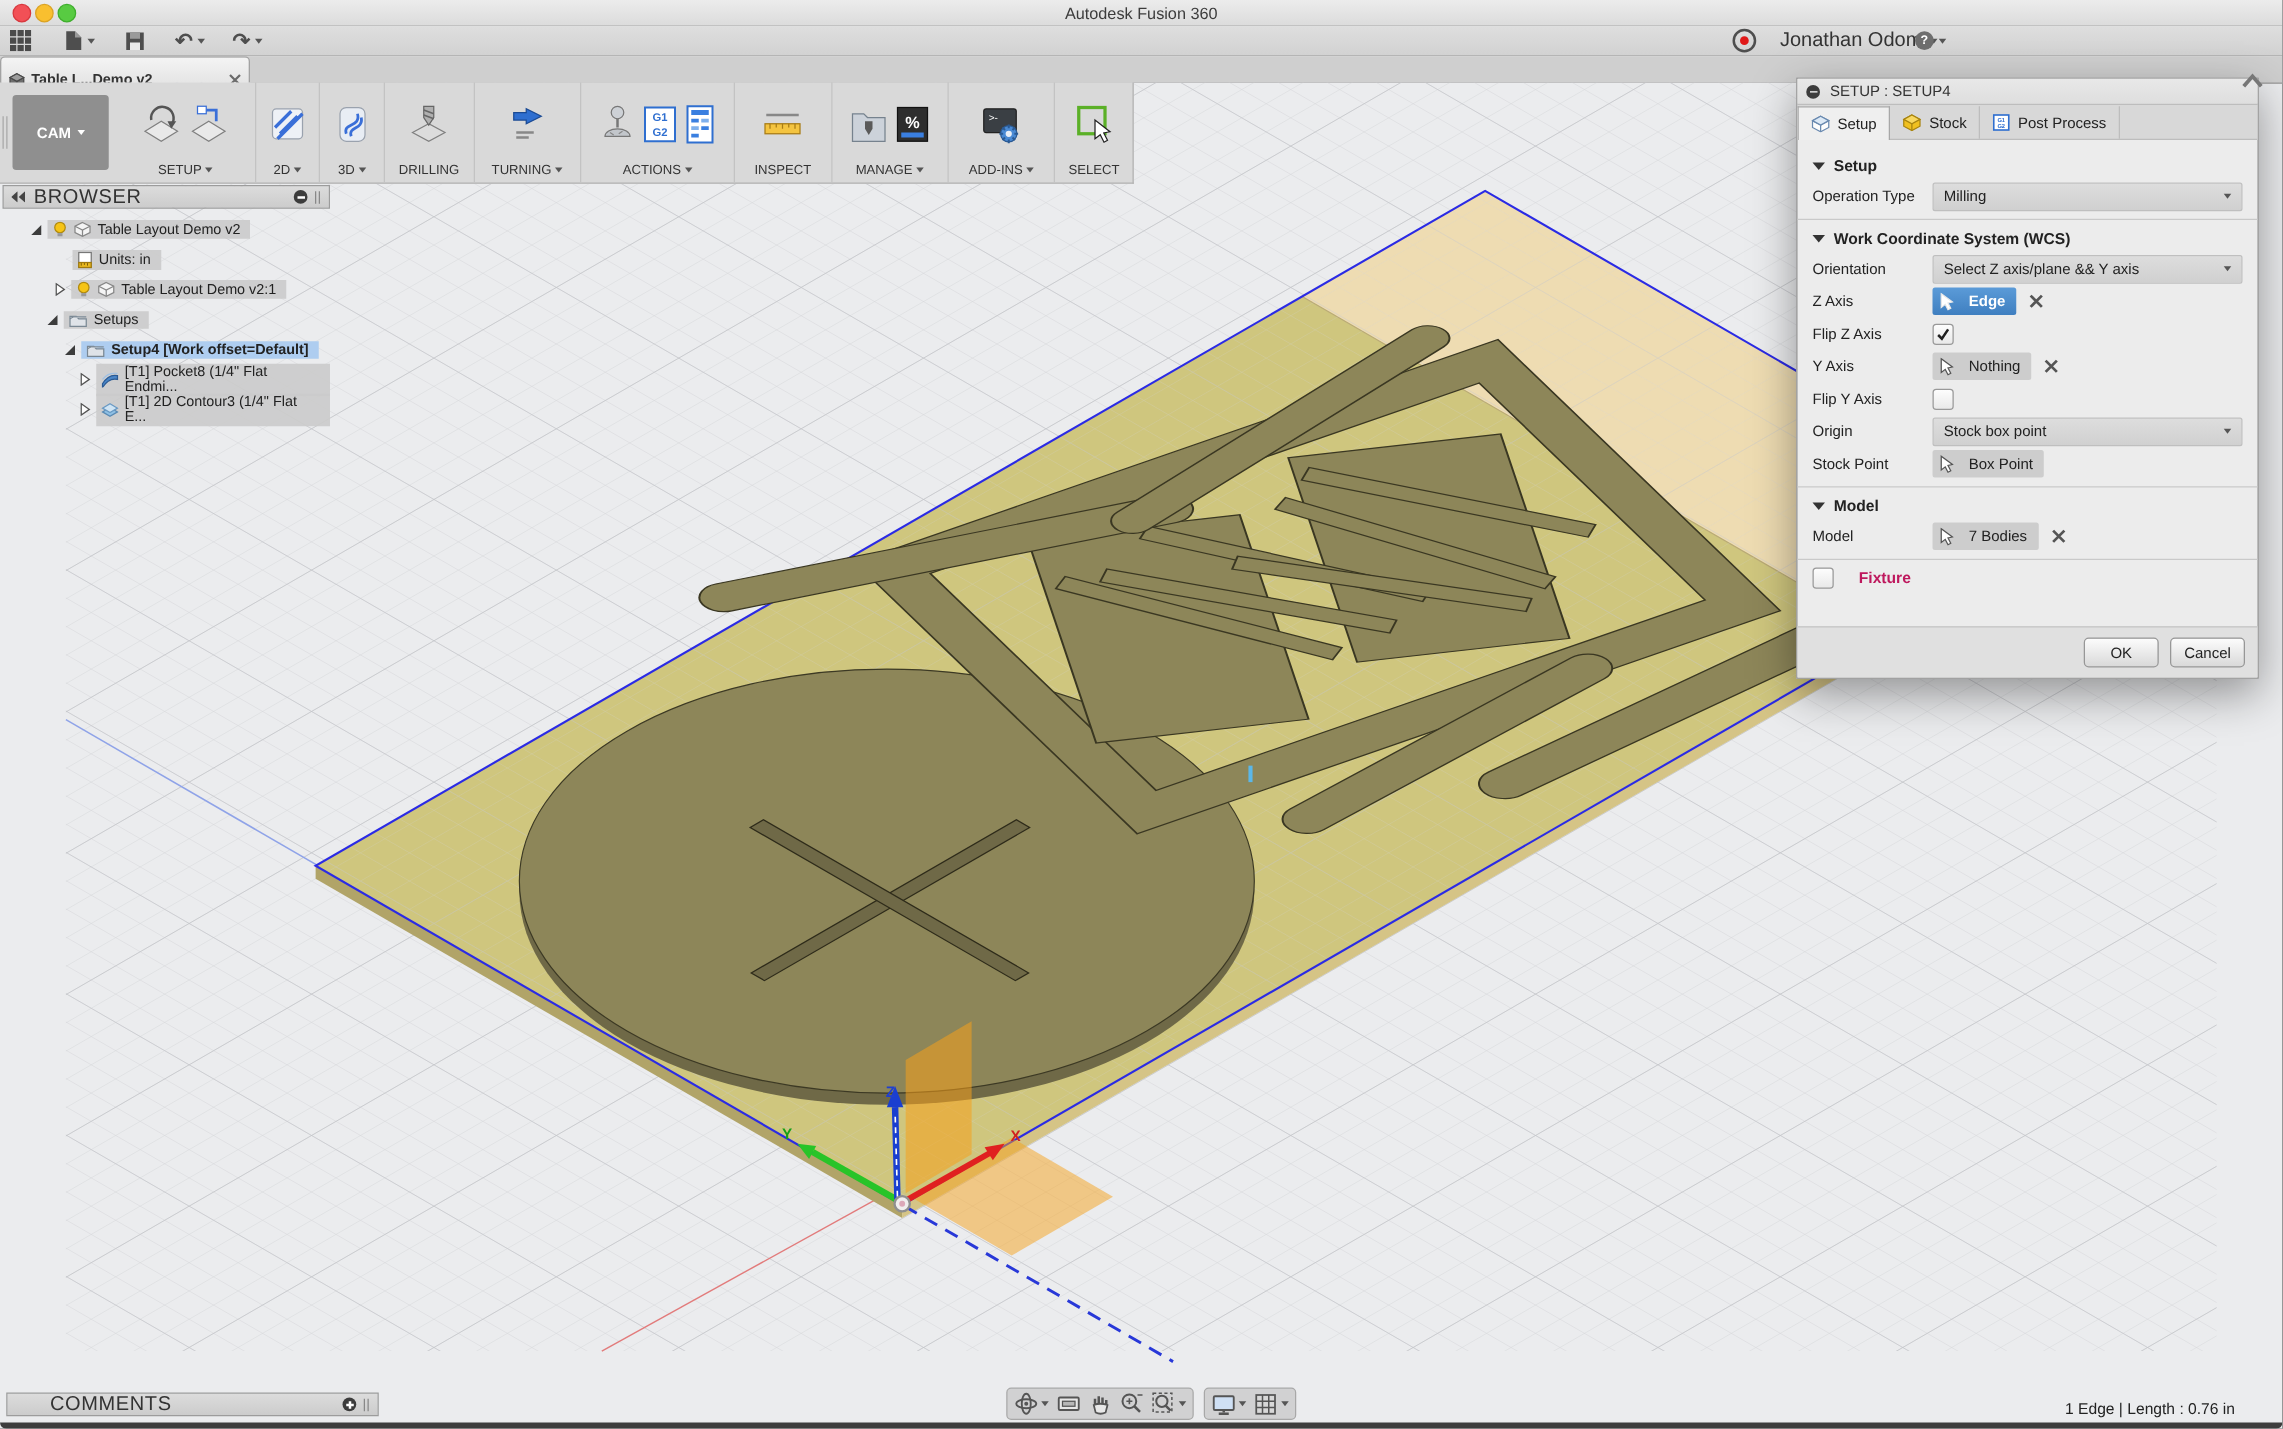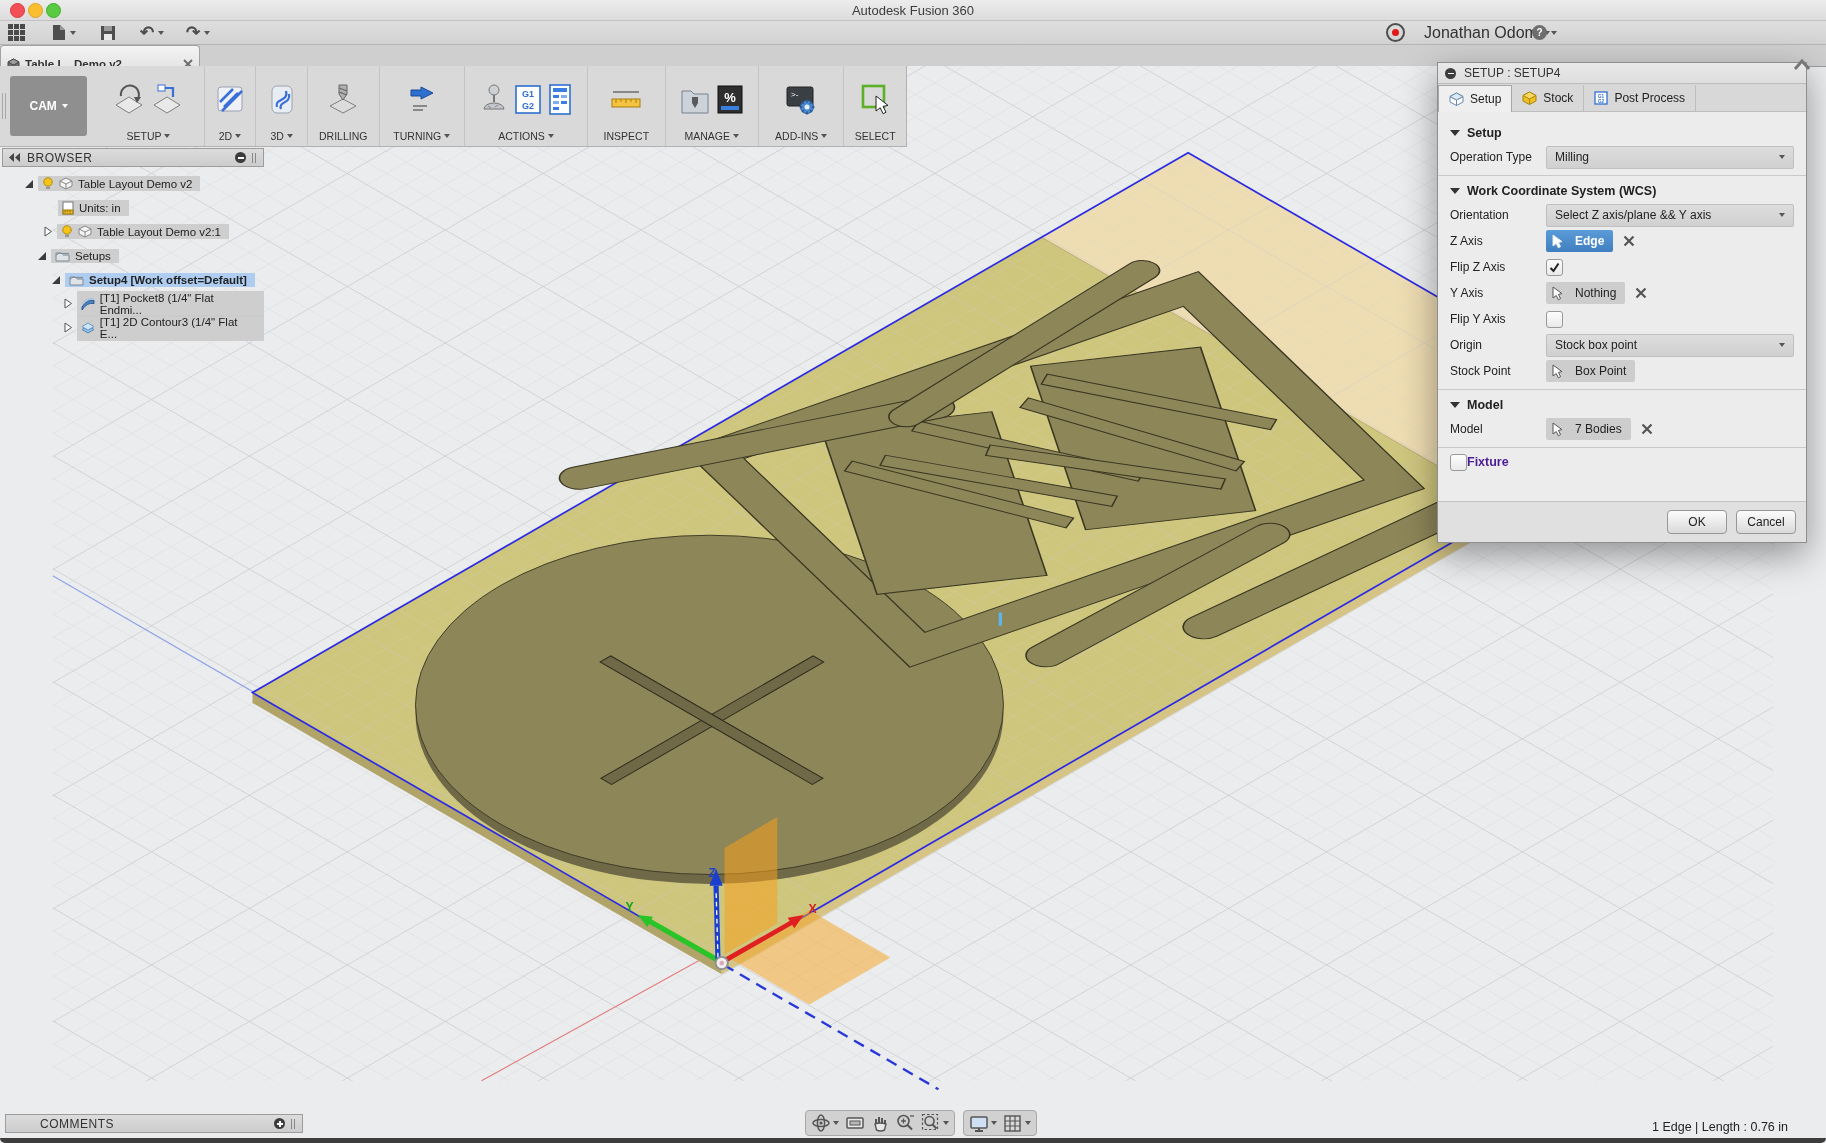--- a/index.html
+++ b/index.html
@@ -43,21 +43,21 @@
     display:flex;align-items:center;justify-content:center;gap:5px;
     color:#fff;font-size:12px;font-weight:bold;}
   .rgroup{display:flex;flex-direction:column;align-items:center;justify-content:flex-start;
     border-right:1px solid #c3c3c3;padding:6px 4px 2px 4px;box-sizing:border-box;}
   .rgroup .icons{flex:1;display:flex;align-items:center;gap:4px;}
   .rgroup .glabel{height:16px;display:flex;align-items:center;gap:3px;
     font-size:10.5px;color:#333;white-space:nowrap;}
   
   .panel-hd{height:19px;background:linear-gradient(#dcdcdc,#cccccc);
     border:1px solid #9c9c9c;display:flex;align-items:center;padding:0 6px;box-sizing:border-box;}
-  .panel-hd .t{font-size:12px;color:#333;letter-spacing:.5px;margin-left:6px;flex:1;}
+  .panel-hd .t{font-size:16px;color:#333;letter-spacing:.5px;margin-left:6px;flex:1;}
   .circle-btn{width:11px;height:11px;border-radius:50%;background:#3c3c3c;position:relative;}
   .circle-btn:before{content:"";position:absolute;left:2.5px;top:5px;width:6px;height:1.5px;background:#fff;}
   .circle-btn.plus:after{content:"";position:absolute;left:5px;top:2.5px;width:1.5px;height:6px;background:#fff;}
   .grip2{display:flex;margin-left:5px;}
   .grip2 i{display:block;width:1px;height:10px;background:#888;margin:0 1px;}
   .tree-row{position:absolute;display:flex;align-items:center;height:19px;}
   .chip{display:flex;align-items:center;gap:5px;background:rgba(203,203,203,.9);
     padding:1px 8px 1px 4px;font-size:11.5px;color:#222;}
   .chip.sel{background:#aecdf0;font-weight:bold;}
   .exp{width:11px;height:11px;margin-right:4px;flex:none;}
@@ -98,21 +98,21 @@
   .vchip.gray{background:#cdcdcd;color:#222;}
   .xclear{margin-left:10px;}
   .cbox{width:15px;height:15px;border:1px solid #999;border-radius:3px;
     background:linear-gradient(#fdfdfd,#e9e9e9);display:flex;align-items:center;justify-content:center;}
   .divline{height:1px;background:#c9c9c9;margin:7px -12px 3px -12px;}
   .dlg-ft{height:40px;background:#e0e0e0;border-top:1px solid #c3c3c3;flex:none;
     display:flex;align-items:center;justify-content:flex-end;gap:9px;padding:0 10px;text-align:center;}
   .btn{min-width:58px;height:22px;background:linear-gradient(#fcfcfc,#d9d9d9);
     border:1px solid #979797;border-radius:4px;font-size:12px;color:#222;
     display:flex;align-items:center;justify-content:center;}
-  .fix-lbl{font-size:12.5px;font-weight:bold;color:#4c1d95;margin-left:0;}
+  .fix-lbl{font-size:12.5px;font-weight:bold;color:#be185d;margin-left:20px;}
   text{font-family:"Liberation Sans",sans-serif;}
 </style>
 </head>
 <body>
 
 <div class="app">
 
   <svg class="abs" style="left:0;top:66px;z-index:1;" width="1826" height="1077" viewBox="0 66 1826 1143">
     <defs>
       <pattern id="gmin" width="24" height="24" patternUnits="userSpaceOnUse" patternTransform="matrix(0.866,-0.5,0.866,0.5,0,0)">

